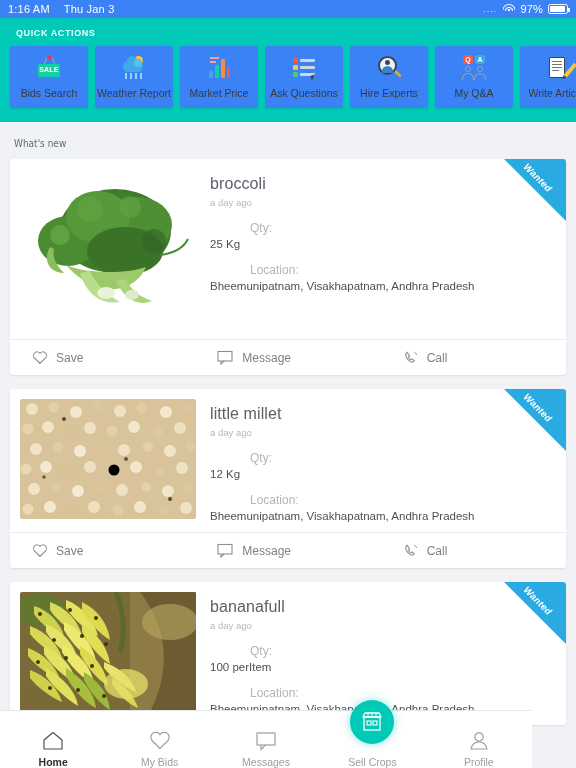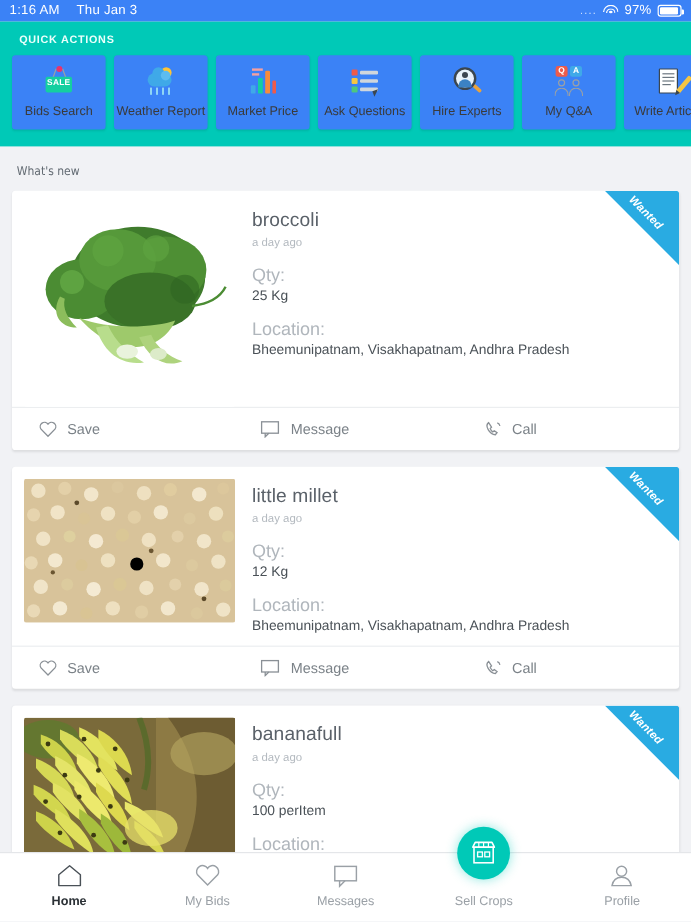--- a/index.html
+++ b/index.html
@@ -143,42 +143,42 @@
     position: relative; overflow: hidden;
     box-shadow: 0 1px 2px rgba(0,0,0,.09);
   }
   .card-body { display: flex; padding: 10px 10px 0 10px; }
   .thumb { flex: 0 0 auto; width: 176px; height: 170px; border-radius: 2px; overflow: hidden; background:#fff; }
   .thumb.short { height: 120px; }
   .thumb svg { display:block; width: 100%; height: 100%; }
   .info { flex: 1; padding: 6px 0 10px 14px; min-width: 0; }
   .crop-name { font-size: 16px; color: #5a6169; font-weight: 400; letter-spacing: .1px; }
   .ago { font-size: 9.5px; color: #b3b9bf; margin-top: 4px; }
-  .fld-label { font-size: 15px; color: #b0b6bc; margin-top: 13px; }
+  .fld-label { font-size: 12px; color: #b0b6bc; margin-top: 13px; margin-left: 40px; }
   .fld-value { font-size: 11.5px; color: #4a5157; margin-top: 3px; }
   .loc-value { font-size: 11.5px; color: #4a5157; margin-top: 3px; }
 
   .ribbon { position: absolute; top: 0; right: 0; width: 62px; height: 62px; overflow: hidden; }
   .ribbon .tri { position: absolute; top: 0; right: 0; width: 0; height: 0;
      border-top: 62px solid #29abe2; border-left: 62px solid transparent; }
   .ribbon .rtxt { position: absolute; top: 13px; right: -3px; width: 62px;
      transform: rotate(45deg); transform-origin: center;
      color: #ffffff; font-size: 9.5px; font-weight: 700; text-align: center;
      font-style: italic; letter-spacing: .2px; }
 
   .actions { display: flex; border-top: 1px solid #eceef0; }
   .act { flex: 1; display: flex; align-items: center; gap: 8px;
      padding: 10px 0 10px 22px; font-size: 12px; color: #7b8288; }
   .act svg { flex: 0 0 auto; }
 
   
   .bottomnav {
-    position: absolute; left: 0; bottom: 0; width: 576px; height: 58px;
+    position: absolute; left: 0; bottom: 0; width: 532px; height: 58px;
     background: #ffffff; border-top: 1px solid #e4e6e9;
-    display: flex; align-items: flex-start; z-index: 5;
+    display: flex; align-items: flex-end; z-index: 5;
   }
   .nav-item { flex: 1; display: flex; flex-direction: column; align-items: center;
      justify-content: center; padding-top: 8px; gap: 5px; }
   .nav-label { font-size: 10.5px; color: #9aa0a6; }
   .nav-item.active .nav-label { color: #2b3136; font-weight: 700; }
   .fab {
     position: absolute; left: 50%; transform: translateX(-50%);
     top: -22px; width: 44px; height: 44px; border-radius: 50%;
     background: #00c9b7; display: flex; align-items: center; justify-content: center;
     box-shadow: 0 0 10px rgba(0,201,183,.45);

